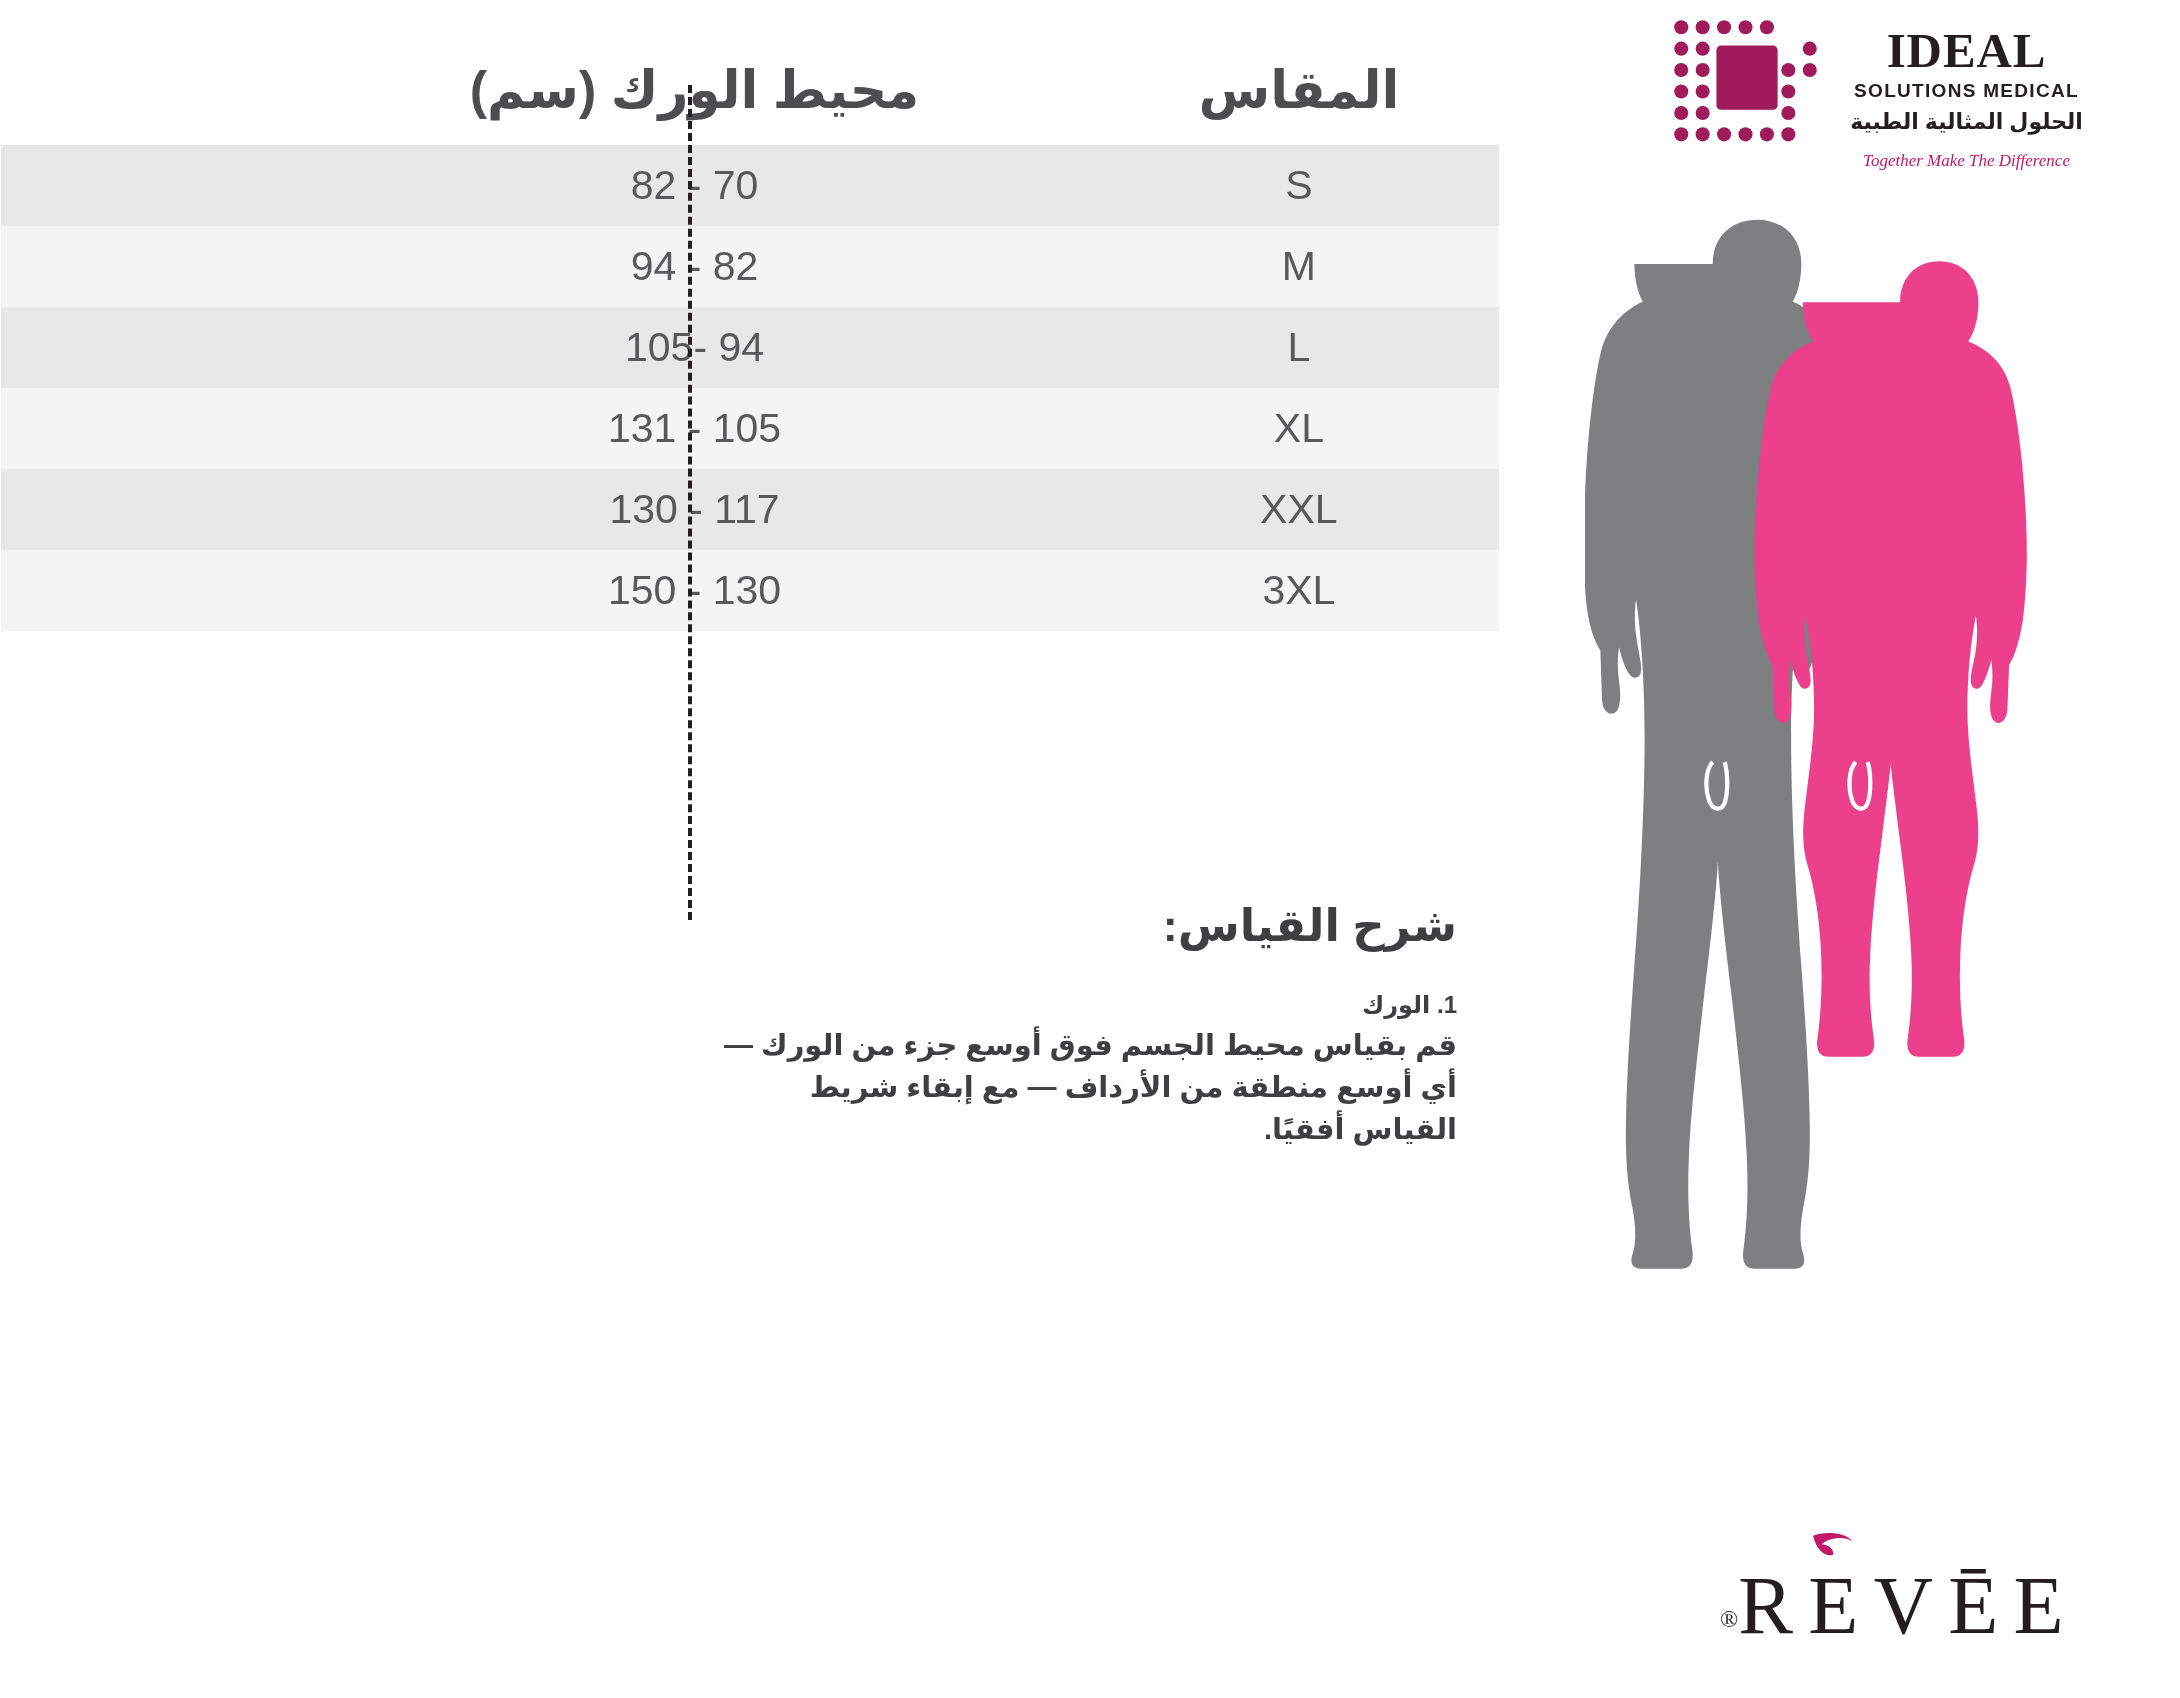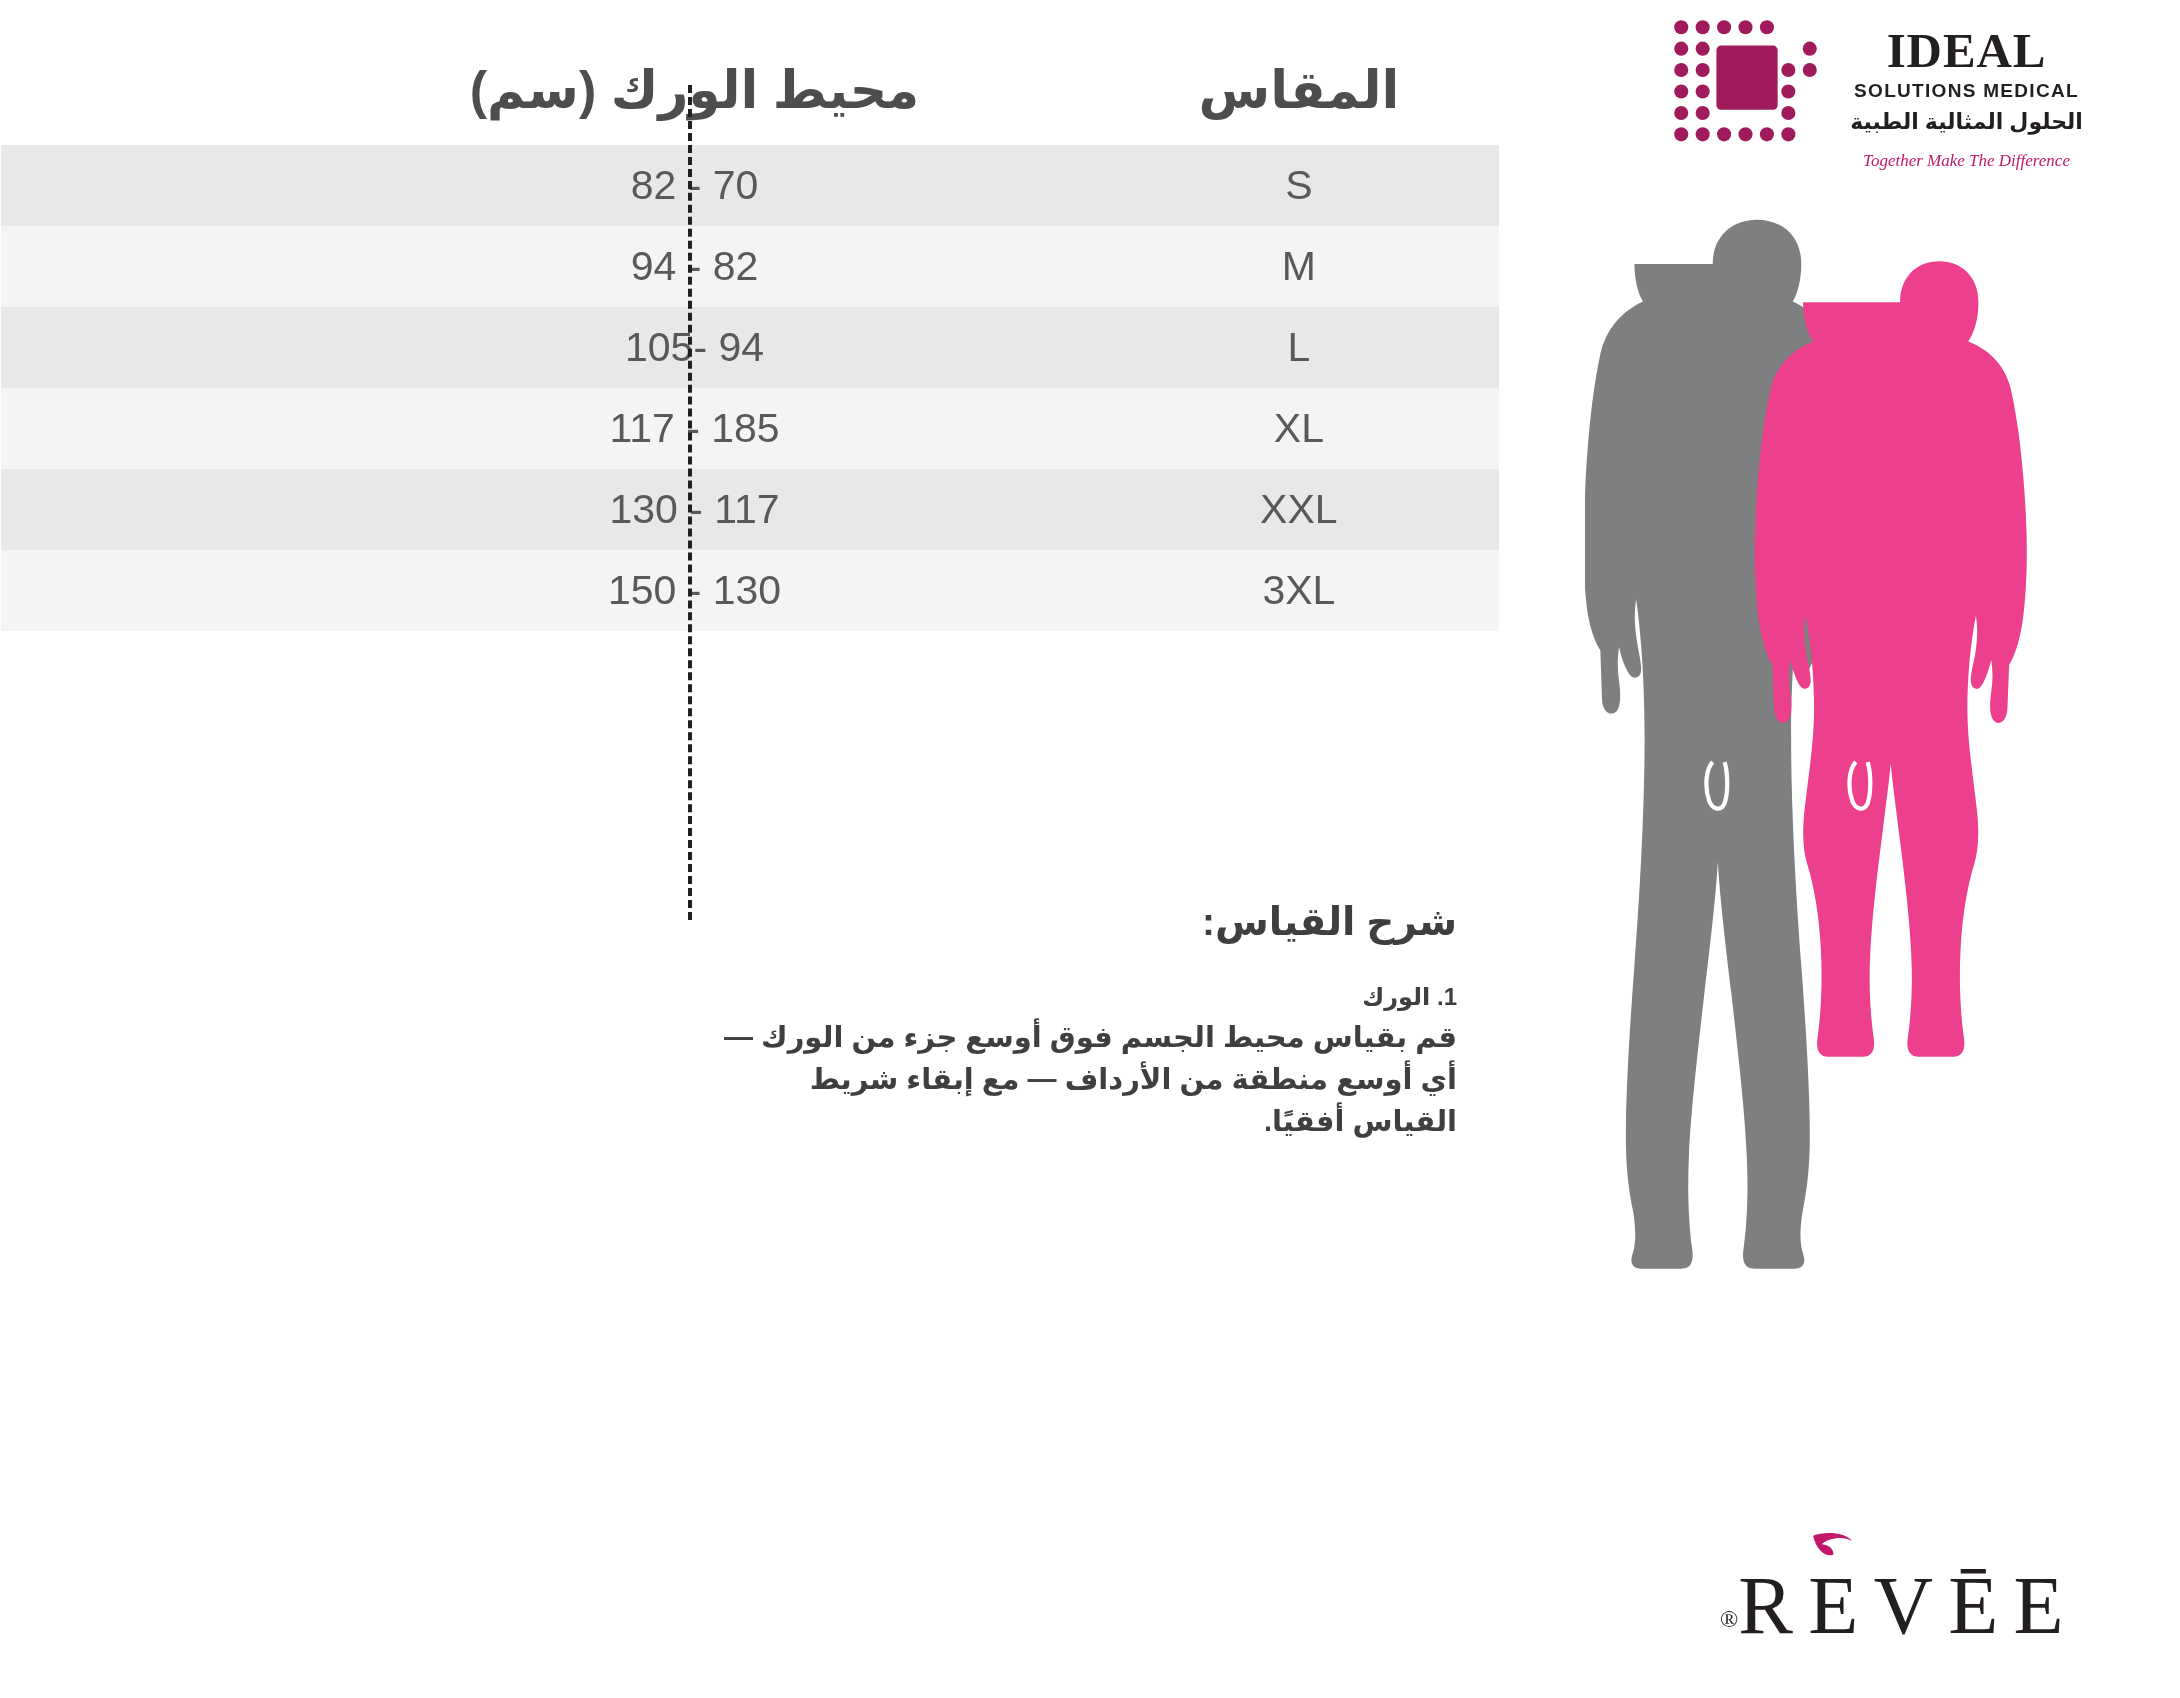--- a/index.html
+++ b/index.html
@@ -76,21 +76,21 @@
   
   #explanation {
     position: absolute;
     top: 899px;
     right: 724px;
     width: 750px;
     text-align: right;
     direction: rtl;
   }
   #explanation-title {
-    font-size: 39px;
+    font-size: 45px;
     font-weight: bold;
     color: #3f3f41;
     margin: 0 0 39px 0;
   }
   #explanation-sub {
     font-size: 24px;
     font-weight: bold;
     color: #3f3f41;
     margin: 0 0 5.1px 0;
   }
@@ -217,21 +217,21 @@
       <div class="td value">82 - 94</div>
     </div>
     <div class="tr odd table-inner">
       <div class="td size">L</div>
       <div class="td sp"></div>
       <div class="td value">94 -105</div>
     </div>
     <div class="tr even table-inner">
       <div class="td size">XL</div>
       <div class="td sp"></div>
-      <div class="td value">185 - 117</div>
+      <div class="td value">105 - 131</div>
     </div>
     <div class="tr odd table-inner">
       <div class="td size">XXL</div>
       <div class="td sp"></div>
       <div class="td value">117 - 130</div>
     </div>
     <div class="tr even table-inner">
       <div class="td size">3XL</div>
       <div class="td sp"></div>
       <div class="td value">130 - 150</div>

